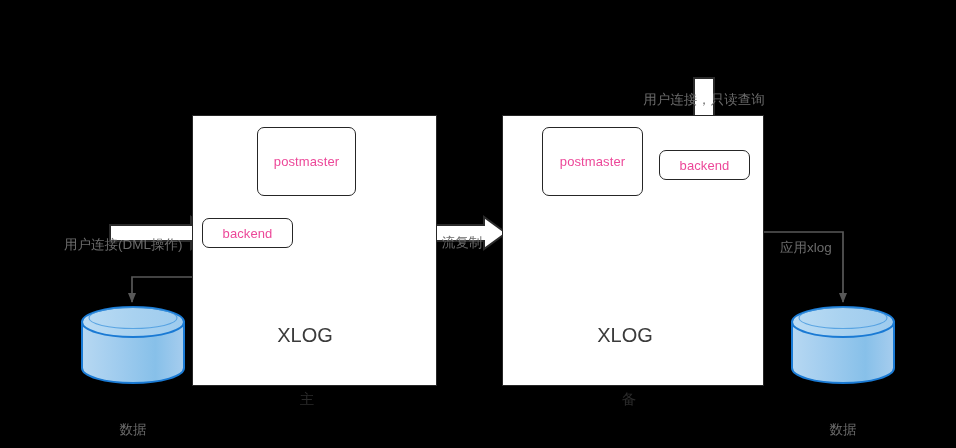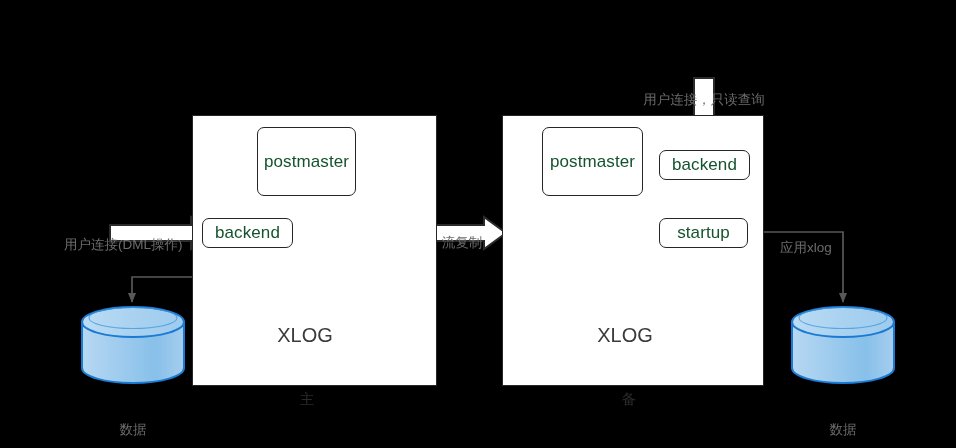--- a/index.html
+++ b/index.html
@@ -33,22 +33,22 @@
   
   .node {
     position: absolute;
     background: #ffffff;
     border: 1.6px solid #262626;
     border-radius: 7px;
     box-sizing: border-box;
     display: flex;
     align-items: center;
     justify-content: center;
-    font-size: 17px;
-    color: #14532d;
+    font-size: 13px;
+    color: #ec4899;
     letter-spacing: .1px;
     white-space: nowrap;
   }
   
   .lbl {
     position: absolute;
     font-size: 13.5px;
     color: #6b6b6b;
     white-space: nowrap;
     margin-top: 33px;
@@ -173,21 +173,20 @@
 
   <div class="lbl ctr" style="left:462px; top:201px;">流复制</div>
 
   <div class="panel" style="left:502px; top:115px; width:262px; height:271px;"></div>
 
   <div class="node" style="left:542px; top:127px; width:101px; height:69px;">postmaster</div>
 
   <div class="node" style="left:659px; top:150px; width:91px; height:30px;">backend</div>
 
 
-  <div class="node" style="left:659px; top:218px; width:89px; height:30px;">startup</div>
 
   <div class="lbl xlog ctr" style="left:625px; top:291px;">XLOG</div>
 
   <div class="lbl dark ctr" style="left:629px; top:357px;">备</div>
 
   <div class="lbl ctr" style="left:843px; top:388px;">数据</div>
 
   <div class="lbl ctr" style="left:704px; top:58px;">用户连接，只读查询</div>
 
   <div class="lbl" style="left:780px; top:206px;">应用xlog</div>

